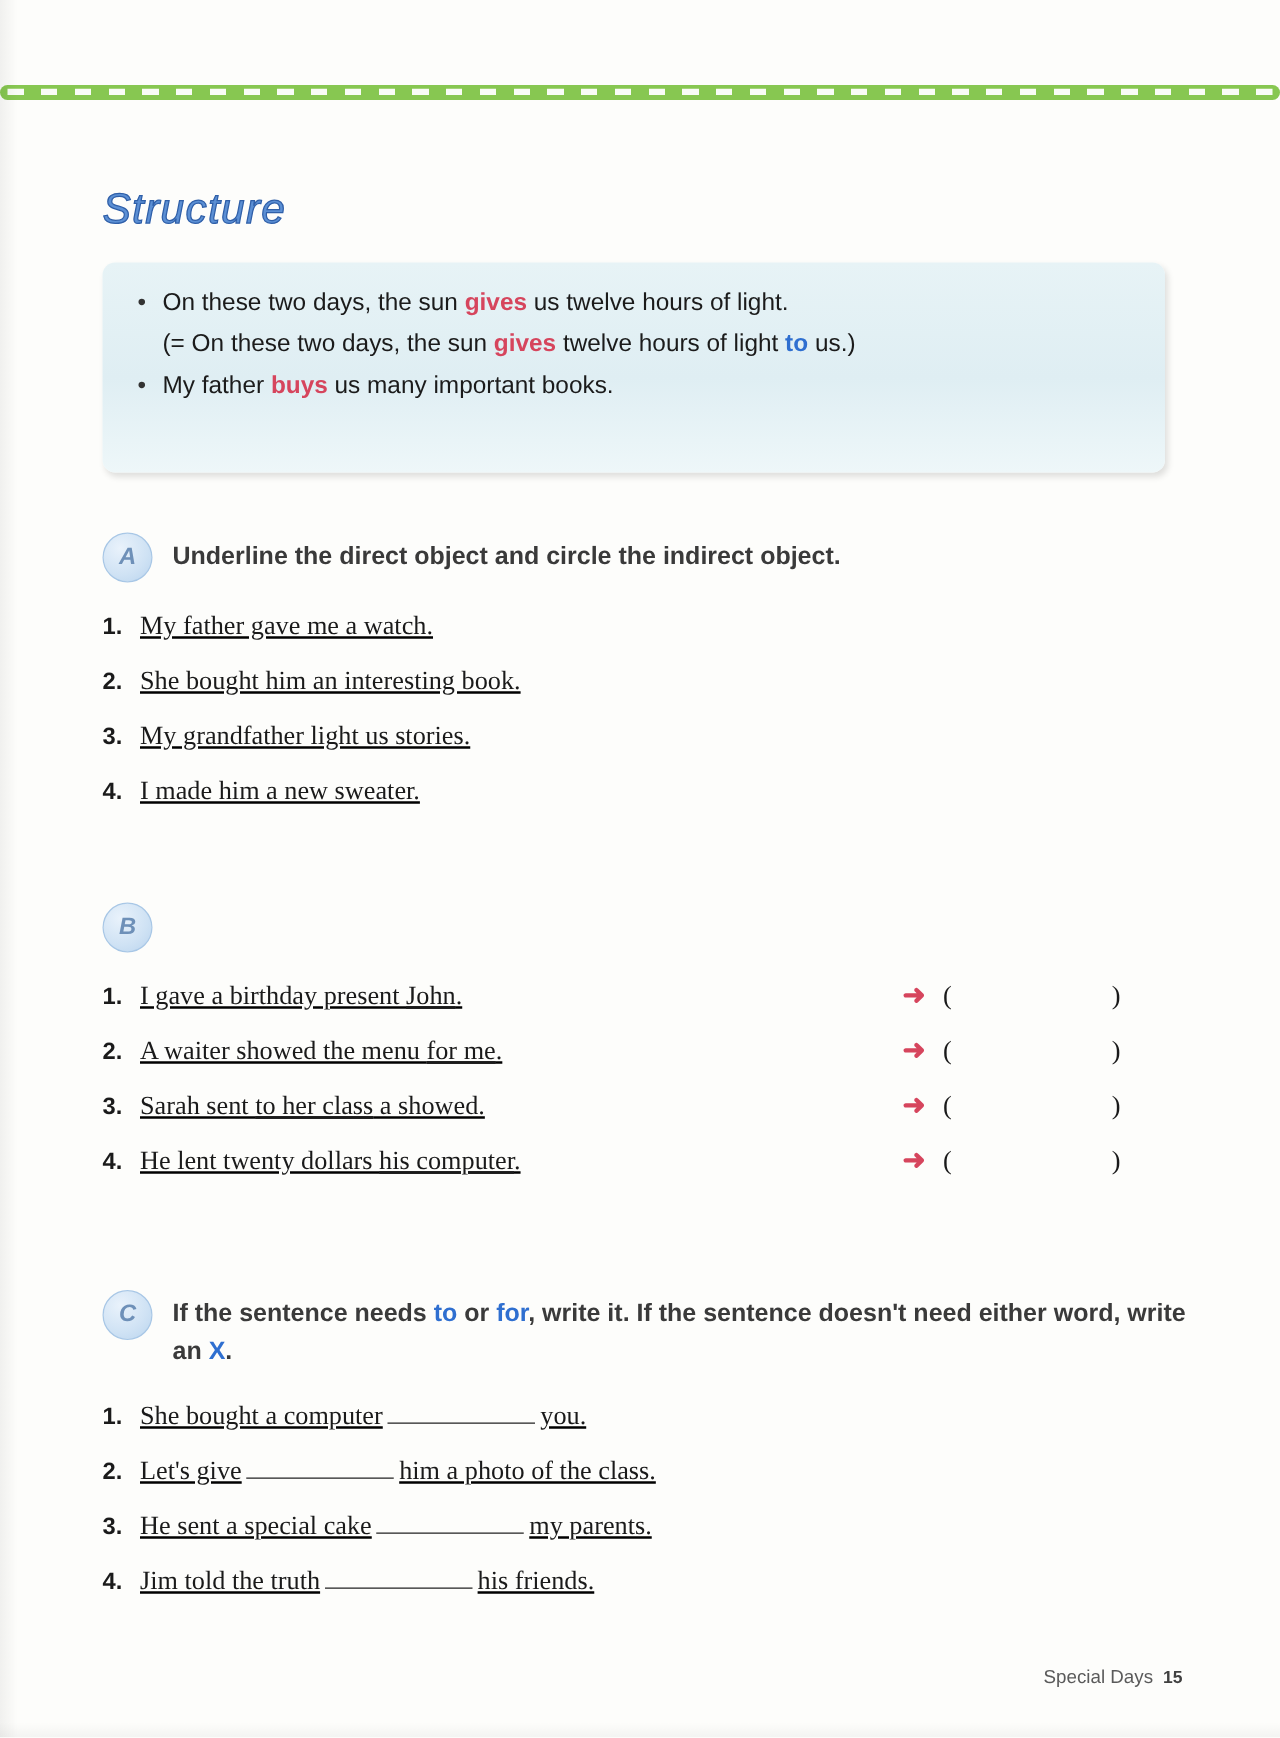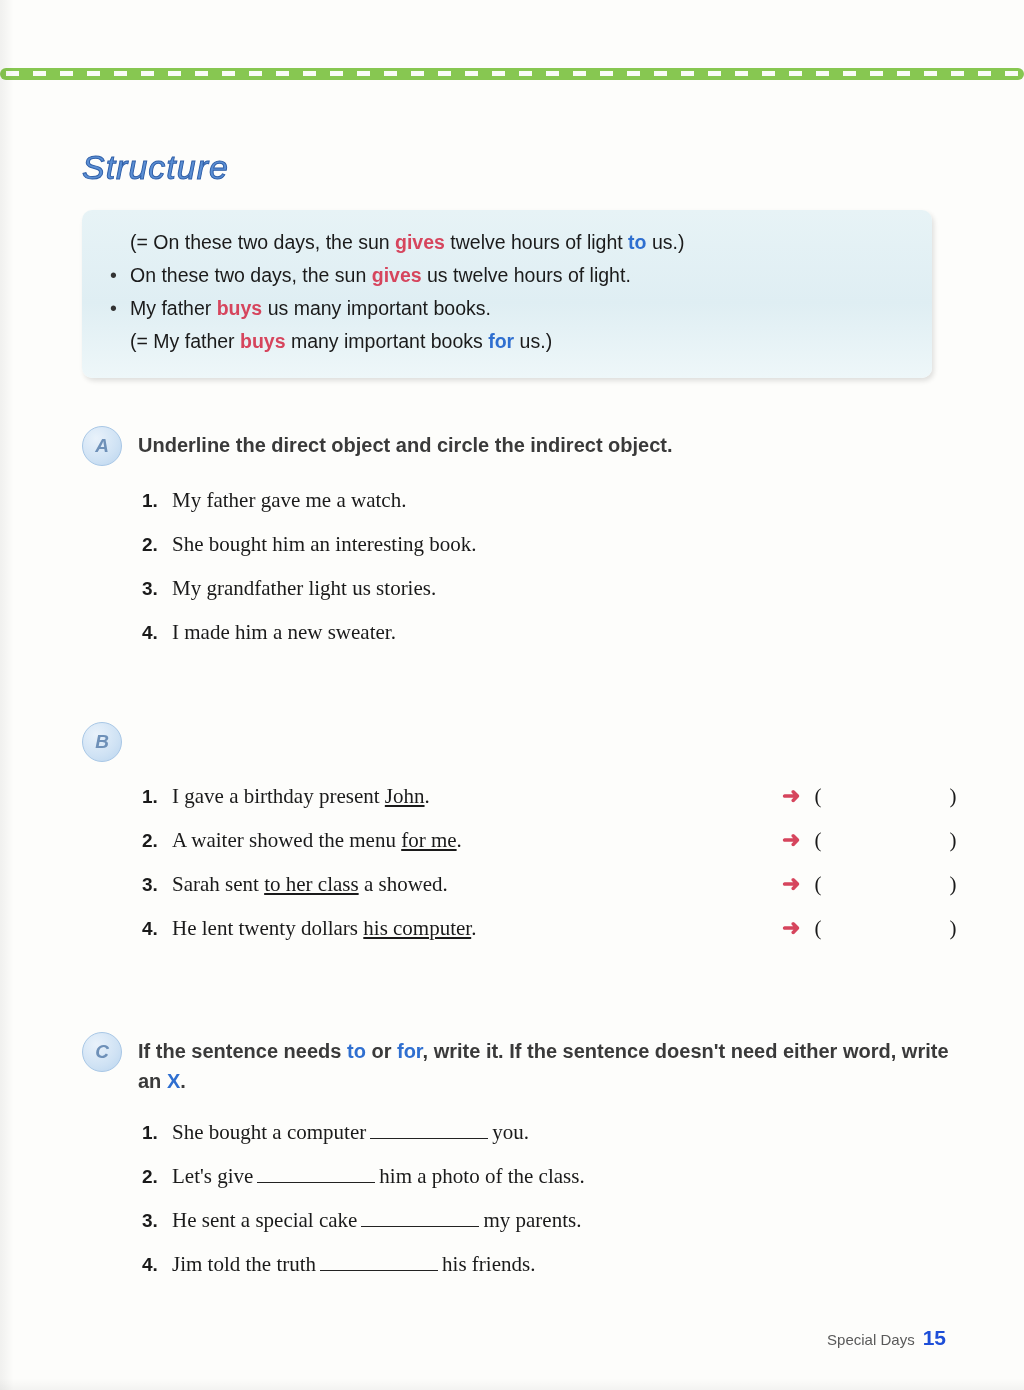--- a/index.html
+++ b/index.html
@@ -130,21 +130,21 @@
     font-size: 20px;
     font-weight: bold;
     color: #3a3a3a;
     line-height: 30px;
     max-width: 830px;
   }
   .ex-instruction .hl-blue { color: #2f6fd0; }
 
   .items {
     margin-top: 14px;
-    margin-left: 60px;
+    text-decoration: underline;
   }
   .item {
     position: relative;
     font-family: "Liberation Serif", serif;
     font-size: 21px;
     color: #1a1a1a;
     line-height: 44px;
     height: 44px;
     white-space: nowrap;
   }
@@ -181,23 +181,23 @@
 
   
   .footer {
     position: absolute;
     right: 78px;
     bottom: 40px;
     font-size: 15px;
     color: #5a5a5a;
   }
   .footer .pg {
-    font-size: 21px;
-    font-weight: bold;
-    color: #1d4ed8;
+    font-size: 14px;
+    font-weight: bold;
+    color: #404040;
     margin-left: 8px;
   }
   
   .edge-left {
     position: absolute;
     left: 0; top: 0;
     width: 14px; height: 1390px;
     background: linear-gradient(to right, rgba(0,0,0,0.05), rgba(0,0,0,0));
   }
   .edge-bottom {
@@ -214,24 +214,23 @@
 
   <div class="top-rule">
     <div class="band"></div>
     <div class="dashes"></div>
   </div>
 
   <div class="section-title">Structure</div>
 
   <div class="example-box">
     <div id="example-lines">
+        <div class="ex-line bullet"><span>On these two days, the sun </span><span class="hl-red">gives</span><span> us twelve hours of light.</span></div>
         <div class="ex-line sub"><span>(= On these two days, the sun </span><span class="hl-red">gives</span><span> twelve hours of light </span><span class="hl-blue">to</span><span> us.)</span></div>
-        <div class="ex-line bullet"><span>On these two days, the sun </span><span class="hl-red">gives</span><span> us twelve hours of light.</span></div>
         <div class="ex-line bullet"><span>My father </span><span class="hl-red">buys</span><span> us many important books.</span></div>
-        <div class="ex-line sub"><span>(= My father </span><span class="hl-red">buys</span><span> many important books </span><span class="hl-blue">for</span><span> us.)</span></div>
       </div>
   </div>
 
   <div id="exercises-root">
       <div class="exercise" style="top: 430px;">
         <div class="ex-head">
           <div class="circle-letter">A</div>
           <div class="ex-instruction">Underline the direct object and circle the indirect object.</div>
         </div>
         <div class="items">

